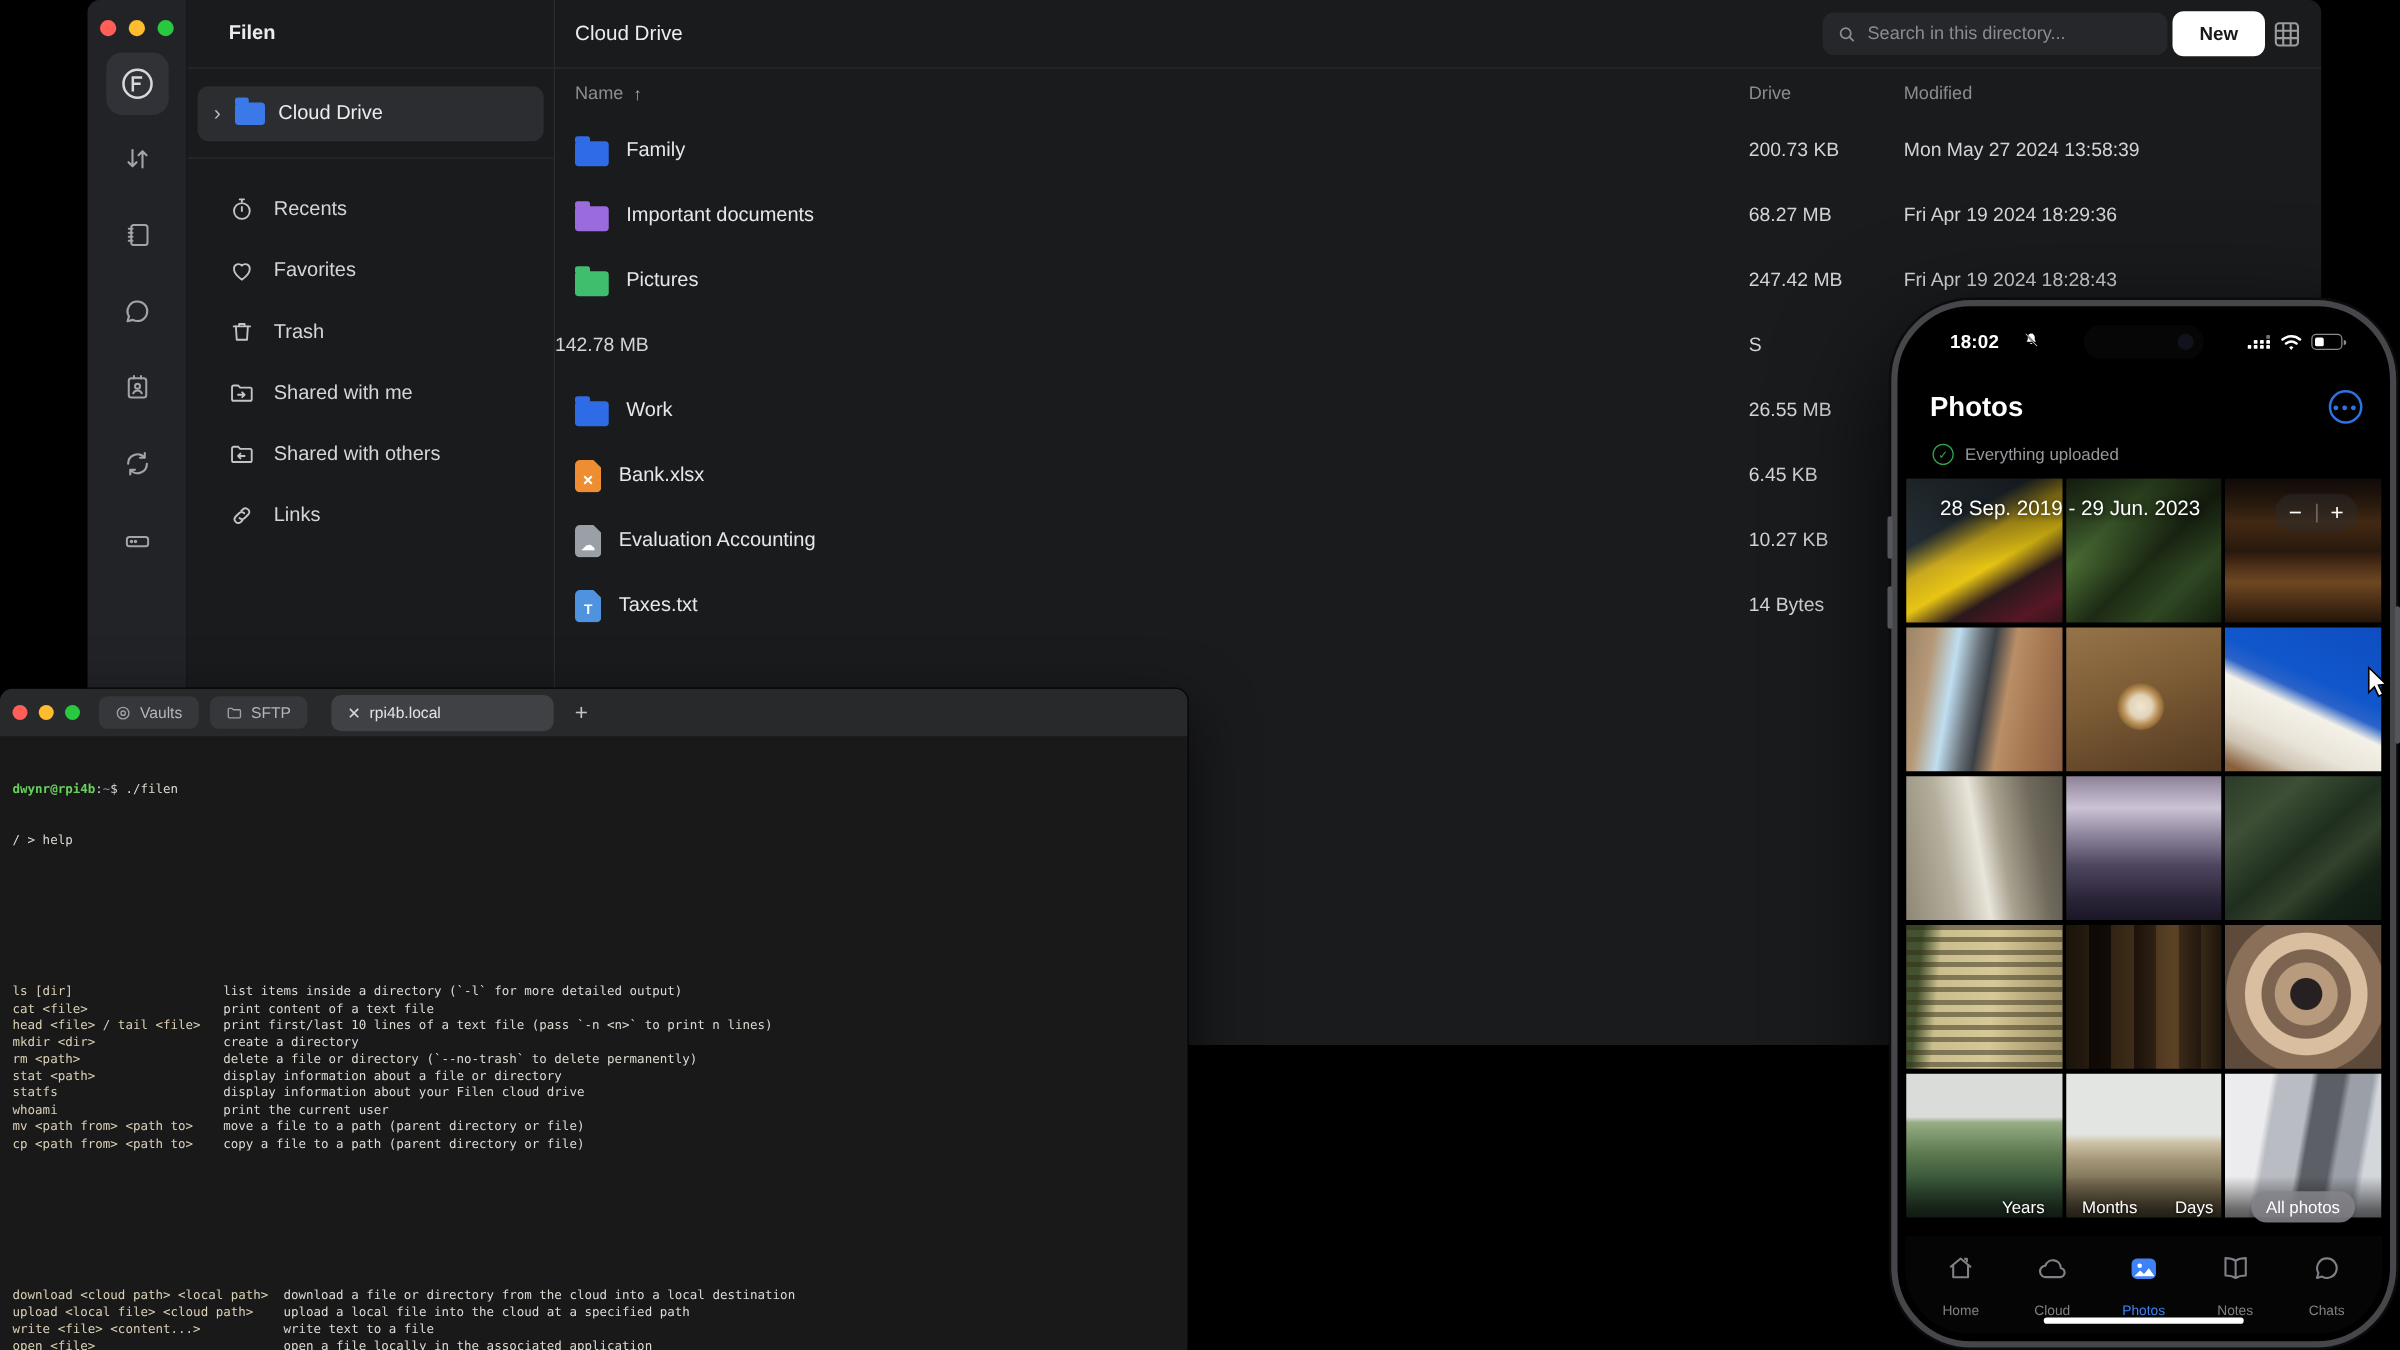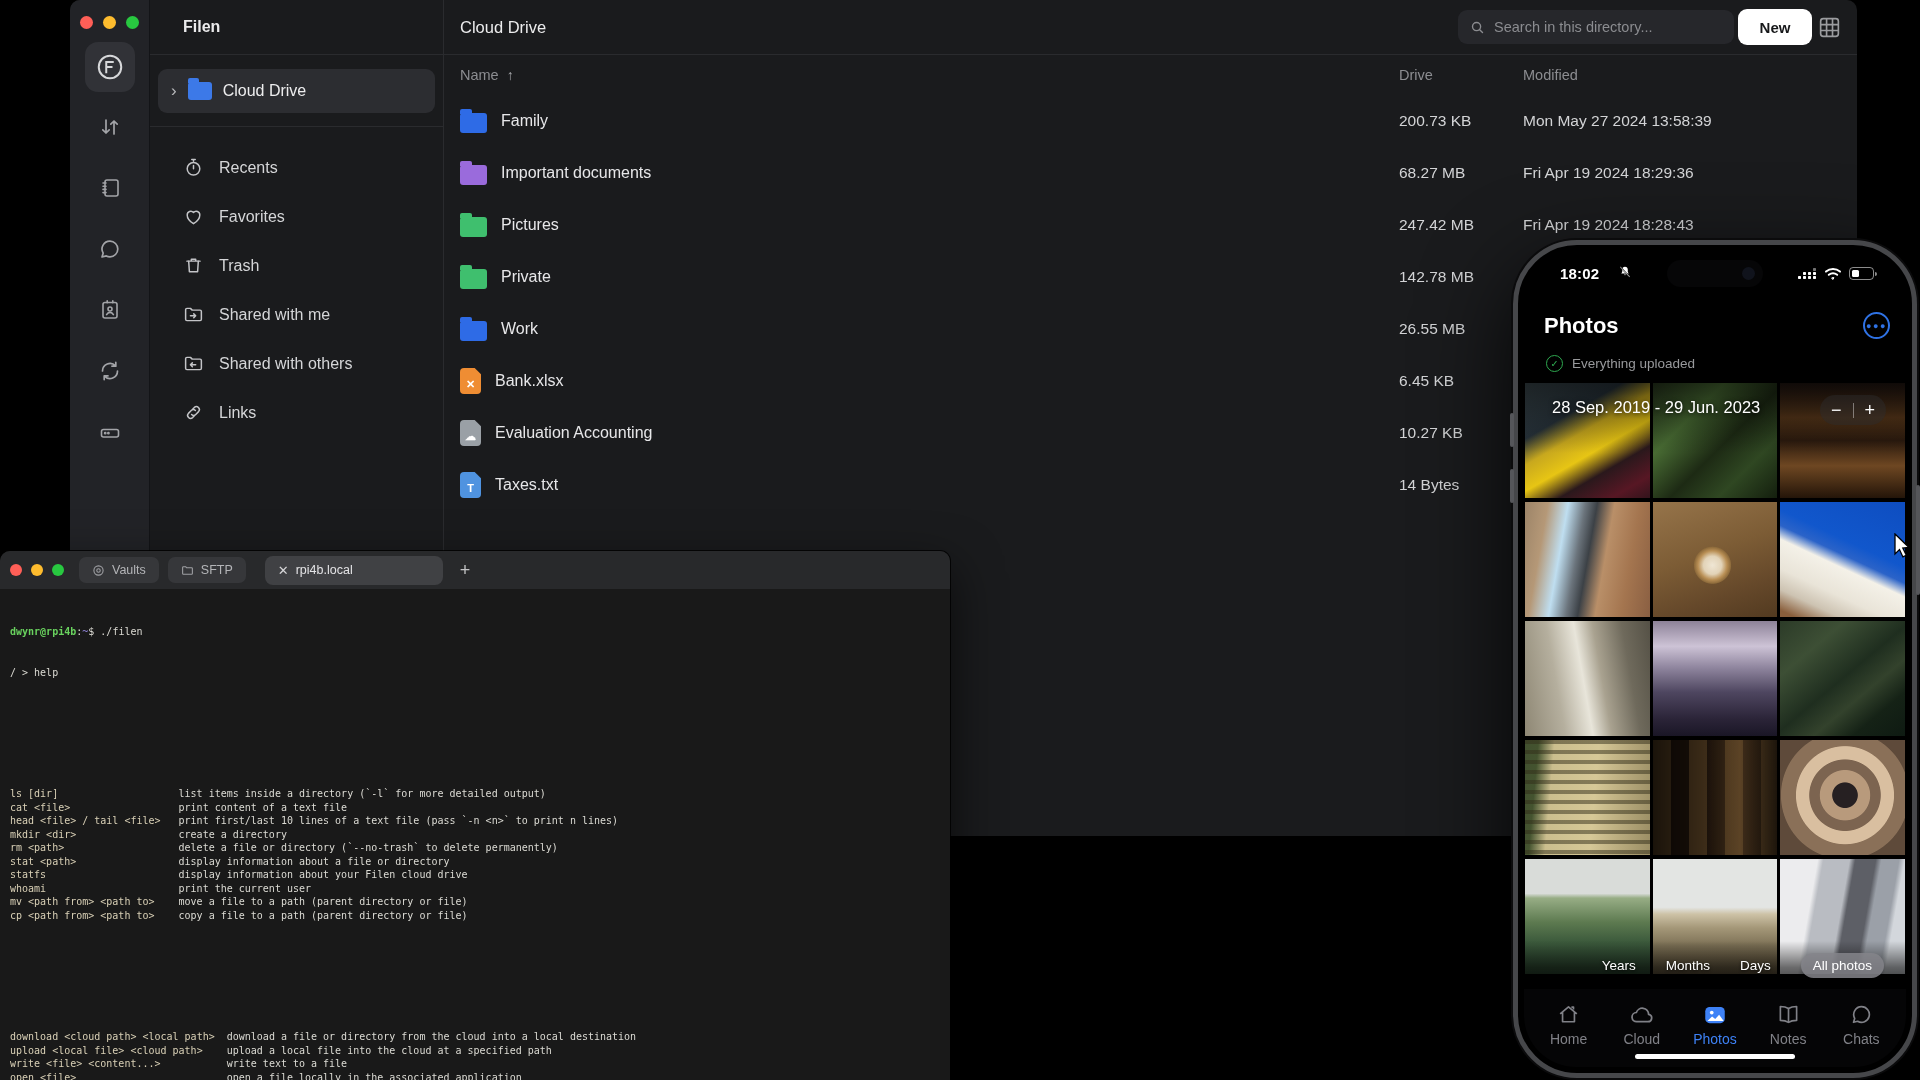--- a/index.html
+++ b/index.html
@@ -97,21 +97,21 @@
   .pcell{background:#222;cursor:pointer}
   .gridfade{position:absolute;top:132px;left:0;right:0;height:70px;background:linear-gradient(180deg,rgba(0,0,0,.5),rgba(0,0,0,0));z-index:4;pointer-events:none}
   .daterange{position:absolute;top:147px;left:28px;color:#fff;font-size:16.5px;z-index:5;text-shadow:0 1px 5px rgba(0,0,0,.9)}
   .zoomctl{position:absolute;top:144px;right:20px;width:66px;height:30px;border-radius:16px;background:rgba(44,44,46,.45);display:flex;align-items:center;z-index:5;color:#fff}
   .zoomctl .zi{flex:1;text-align:center;font-size:18px;line-height:1;cursor:pointer}
   .zoomctl .zdiv{width:1px;height:15px;background:rgba(255,255,255,.4)}
   .segbar{position:absolute;top:690px;left:0;right:0;height:48px;display:flex;align-items:center;justify-content:flex-end;gap:30px;padding-right:22px;z-index:5;background:linear-gradient(180deg,rgba(0,0,0,0),rgba(0,0,0,.55) 55%,rgba(0,0,0,.8));color:#fff;font-size:13.5px}
   .seg{cursor:pointer;text-shadow:0 1px 3px rgba(0,0,0,.8)}
   .seg.active{background:rgba(133,133,139,.85);border-radius:15px;padding:5px 12px;text-shadow:none}
   .tabbar{position:absolute;top:738px;left:0;right:0;bottom:0;background:#050506;display:flex;justify-content:space-around;padding:13px 8px 0 8px;z-index:5}
-  .ptab{display:flex;flex-direction:column;align-items:center;gap:4px;color:#808187;font-size:14px;cursor:pointer;width:64px}
+  .ptab{display:flex;flex-direction:column;align-items:center;gap:16px;color:#808187;font-size:11px;cursor:pointer;width:64px}
   .ptab .pico{height:25px;display:flex;align-items:center;justify-content:center}
   .ptab.active{color:#3e82f6}
   .homebar{position:absolute;bottom:8px;left:50%;transform:translateX(-50%);width:160px;height:5px;border-radius:3px;background:#fff;z-index:6}
   .cursorArrow{position:absolute;left:1893px;top:533px;z-index:60;pointer-events:none}
   svg{display:block}
 </style>
 </head>
 <body>
 
 <div class="stage">
@@ -286,24 +286,20 @@
           </div>
           <div class="frow">
             <div class="cName">
               <span class="fic folder" style="--c: #3fbf6e;"></span>
               <span class="nm">Pictures</span>
             </div>
             <div class="cSize">247.42 MB</div>
             <div class="cMod">Fri Apr 19 2024 18:28:43</div>
           </div>
           <div class="frow">
-            <div class="cName">
-              <span class="fic folder" style="--c: #3fbf6e;"></span>
-              <span class="nm">Private</span>
-            </div>
             <div class="cSize">142.78 MB</div>
             <div class="cMod">S</div>
           </div>
           <div class="frow">
             <div class="cName">
               <span class="fic folder" style="--c: #2e6be6;"></span>
               <span class="nm">Work</span>
             </div>
             <div class="cSize">26.55 MB</div>
             <div class="cMod"></div>

